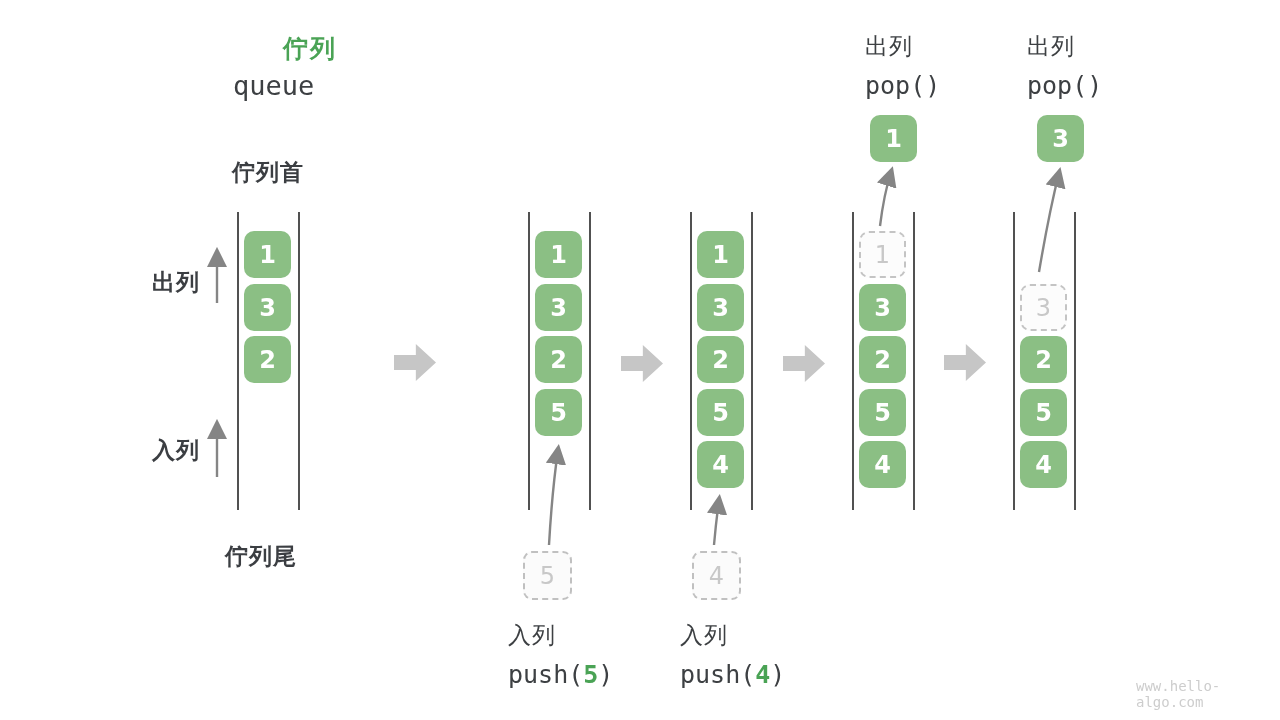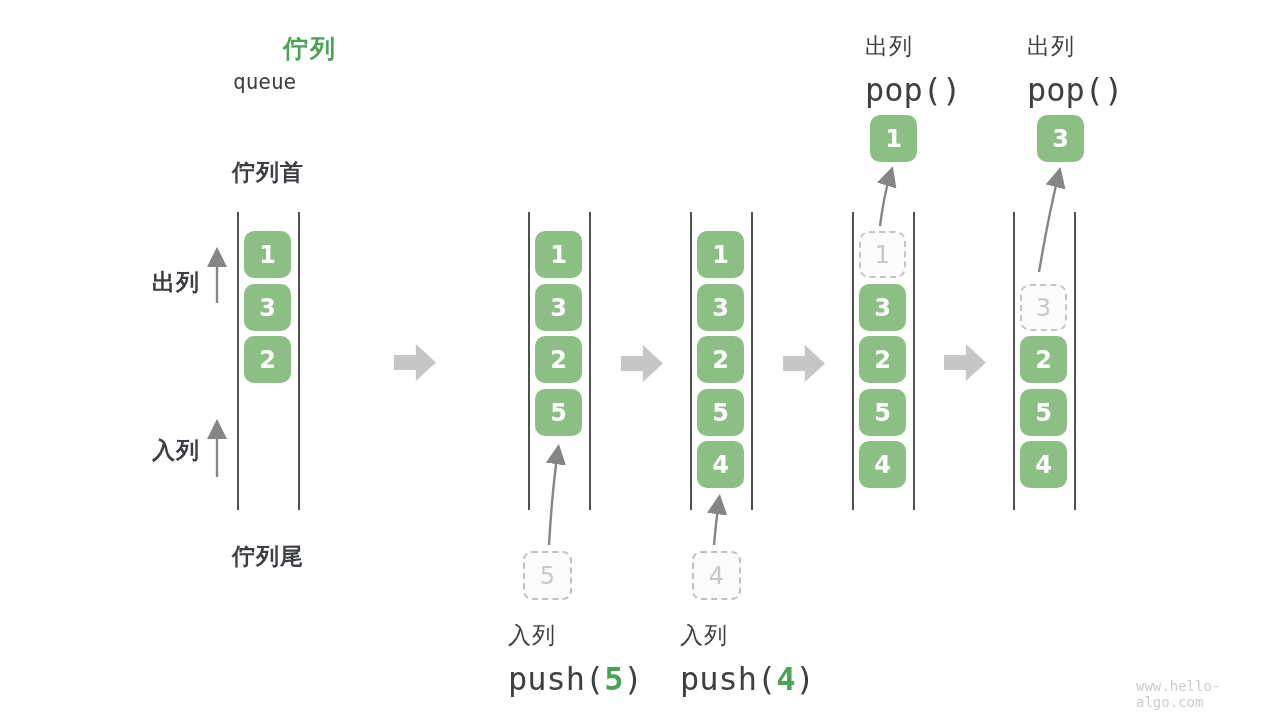--- a/index.html
+++ b/index.html
@@ -7,21 +7,21 @@
   .canvas {
     position:relative; width:1280px; height:720px; background:#ffffff;
     overflow:hidden; font-family:"Liberation Sans", sans-serif;
   }
   .title-zh {
     position:absolute; left:243px; top:32px;
     font-size:25px; font-weight:bold; color:#4AA355; letter-spacing:2px;margin-left:40px;
   }
   .title-en {
     position:absolute; left:233px; top:70px;
-    font-size:21px; color:#3D4043; font-family:"DejaVu Sans Mono", monospace;
+    font-size:27px; color:#3D4043; font-family:"DejaVu Sans Mono", monospace;
   }
   .side-label {
     position:absolute; font-size:23px; font-weight:bold; color:#3B3E42; letter-spacing:1px;
   }
   .rail { position:absolute; width:2px; top:212px; height:298px; background:#515151; }
   .qbox {
     position:absolute; width:47px; height:47px; border-radius:10px;
     background:#8BBF84; color:#ffffff; font-size:24px; font-weight:bold;
     display:flex; align-items:center; justify-content:center;
     font-family:"DejaVu Sans", sans-serif;
@@ -30,42 +30,42 @@
     background:#fcfcfc; border:2px dashed #C4C4C4; color:#C8C8C8; font-weight:normal;
   }
   .staged {
     position:absolute; width:49px; height:49px; border-radius:9px;
     background:#fbfbfb; border:2px dashed #C0C0C0; color:#C8C8C8;
     font-size:24px; display:flex; align-items:center; justify-content:center;
     font-family:"DejaVu Sans", sans-serif;
   }
   .op-label { position:absolute; }
   .op-zh { font-size:23px; color:#3D4043; letter-spacing:1px; margin-bottom:9px; }
-  .op-code { font-size:32px; color:#3D4043; font-family:"DejaVu Sans Mono", monospace; }
+  .op-code { font-size:25px; color:#3D4043; font-family:"DejaVu Sans Mono", monospace; }
   .op-code .arg { color:#4AA355; font-weight:bold; }
   .block-arrow {
     position:absolute; width:42px; height:37px; background:#C6C6C6;
     clip-path:polygon(0% 30%, 52% 30%, 52% 0%, 100% 50%, 52% 100%, 52% 70%, 0% 70%);
   }
   .watermark {
     position:absolute; left:1136px; top:678px; font-size:14px; color:#CDCDCD;
     font-family:"DejaVu Sans Mono", monospace;
   }
   svg.overlay { position:absolute; left:0; top:0; pointer-events:none; }
 </style>
 </head>
 <body>
 
 <div class="canvas">
 
   <div class="title-zh">佇列</div>
   <div class="title-en">queue</div>
 
   <div class="side-label" style="left:232px; top:157px;text-align:center;">佇列首</div>
-  <div class="side-label" style="left:232px; top:541px;">佇列尾</div>
+  <div class="side-label" style="left:225px; top:541px;">佇列尾</div>
   <div class="side-label" style="left:152px; top:267px;">出列</div>
   <div class="side-label" style="left:152px; top:435px;">入列</div>
 
   <div id="states-root">
       <div>
         <div class="rail" style="left: 237px;"></div>
         <div class="rail" style="left: 298px;"></div>
         <div class="qbox" style="left: 244px; top: 231px;">1</div>
         <div class="qbox" style="left: 244px; top: 284px;">3</div>
         <div class="qbox" style="left: 244px; top: 336px;">2</div>

